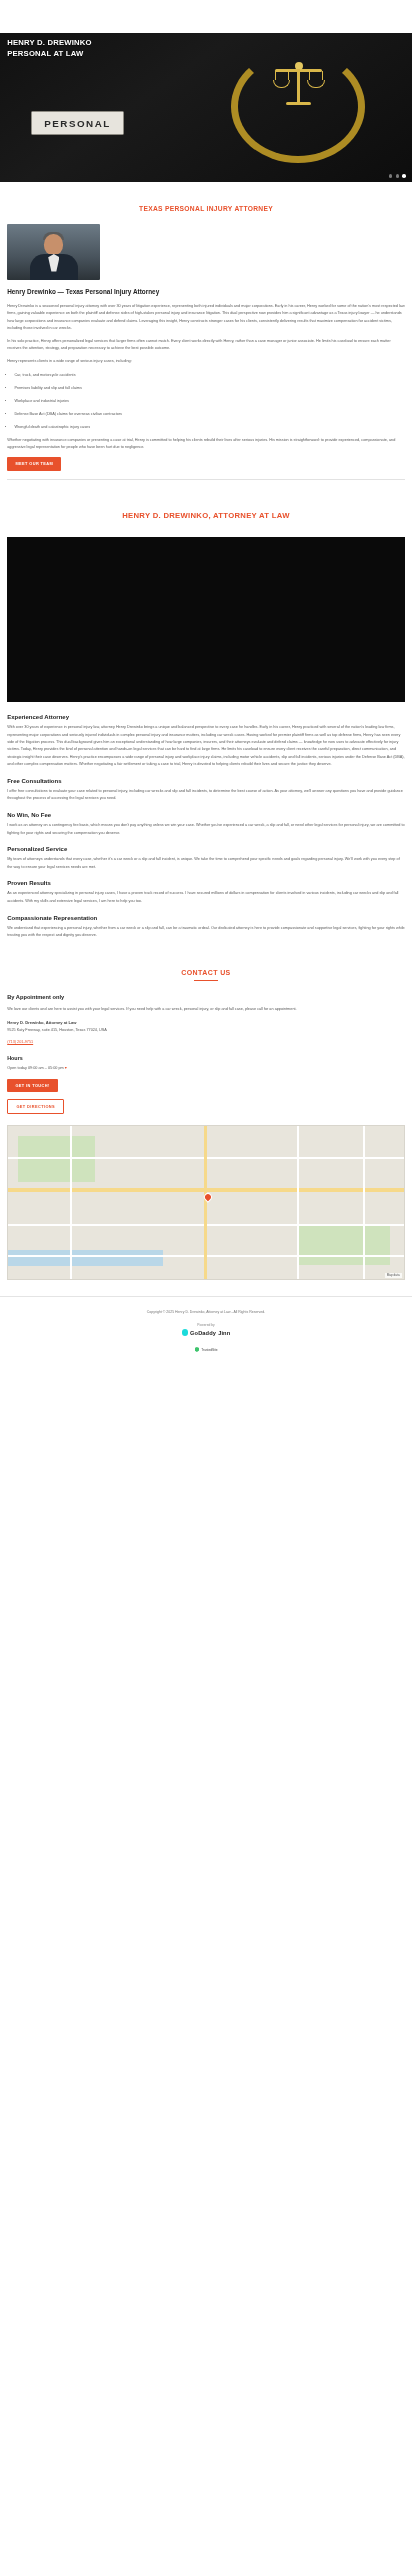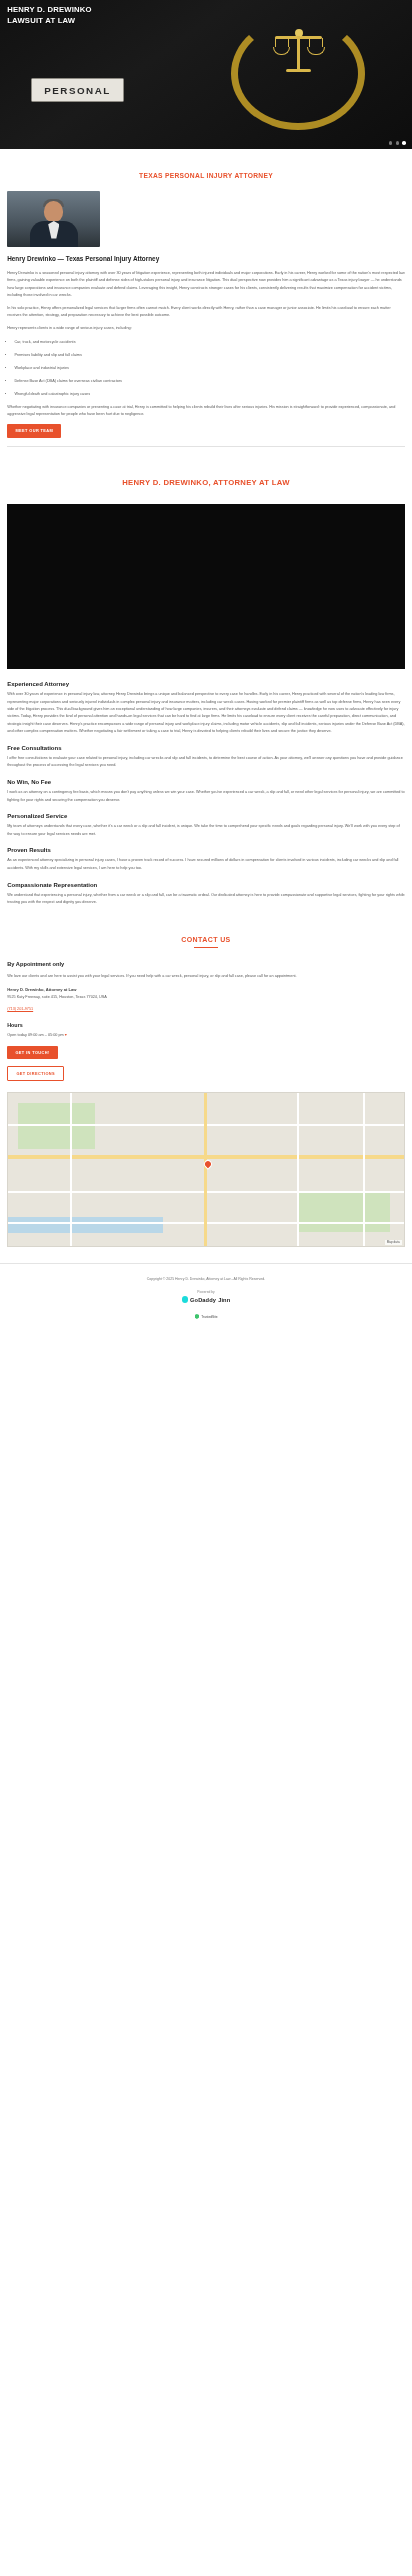--- a/index.html
+++ b/index.html
@@ -11,20 +11,21 @@
   }
   .page { width: 412px; position: relative; overflow: hidden; }
 
   
   .hero {
     position: relative;
     width: 412px;
     height: 149px;
     background: linear-gradient(145deg,#111111 0%,#1a1a1a 38%,#0d0d0d 100%);
     overflow: hidden;
+    margin-top: 33px;
   }
   .hero-wreath {
     position: absolute;
     right: 36px;
     top: 4.1px;
     width: 155px;
     height: 139px;
   }
   .wreath-ring {
     position: absolute;
@@ -299,21 +300,21 @@
   }
 </style>
 </head>
 <body>
 
 <div class="page">
 
   <div class="hero">
     <div class="hero-title">
       <div>HENRY D. DREWINKO</div>
-      <div>LAWSUIT AT LAW</div>
+      <div>PERSONAL AT LAW</div>
     </div>
 
     <div class="hero-wreath">
       <div class="wreath-ring"></div>
       <div class="scales">
         <div class="beam"></div>
         <div class="knob"></div>
         <div class="post"></div>
         <div class="base"></div>
         <div class="wire l1"></div>

